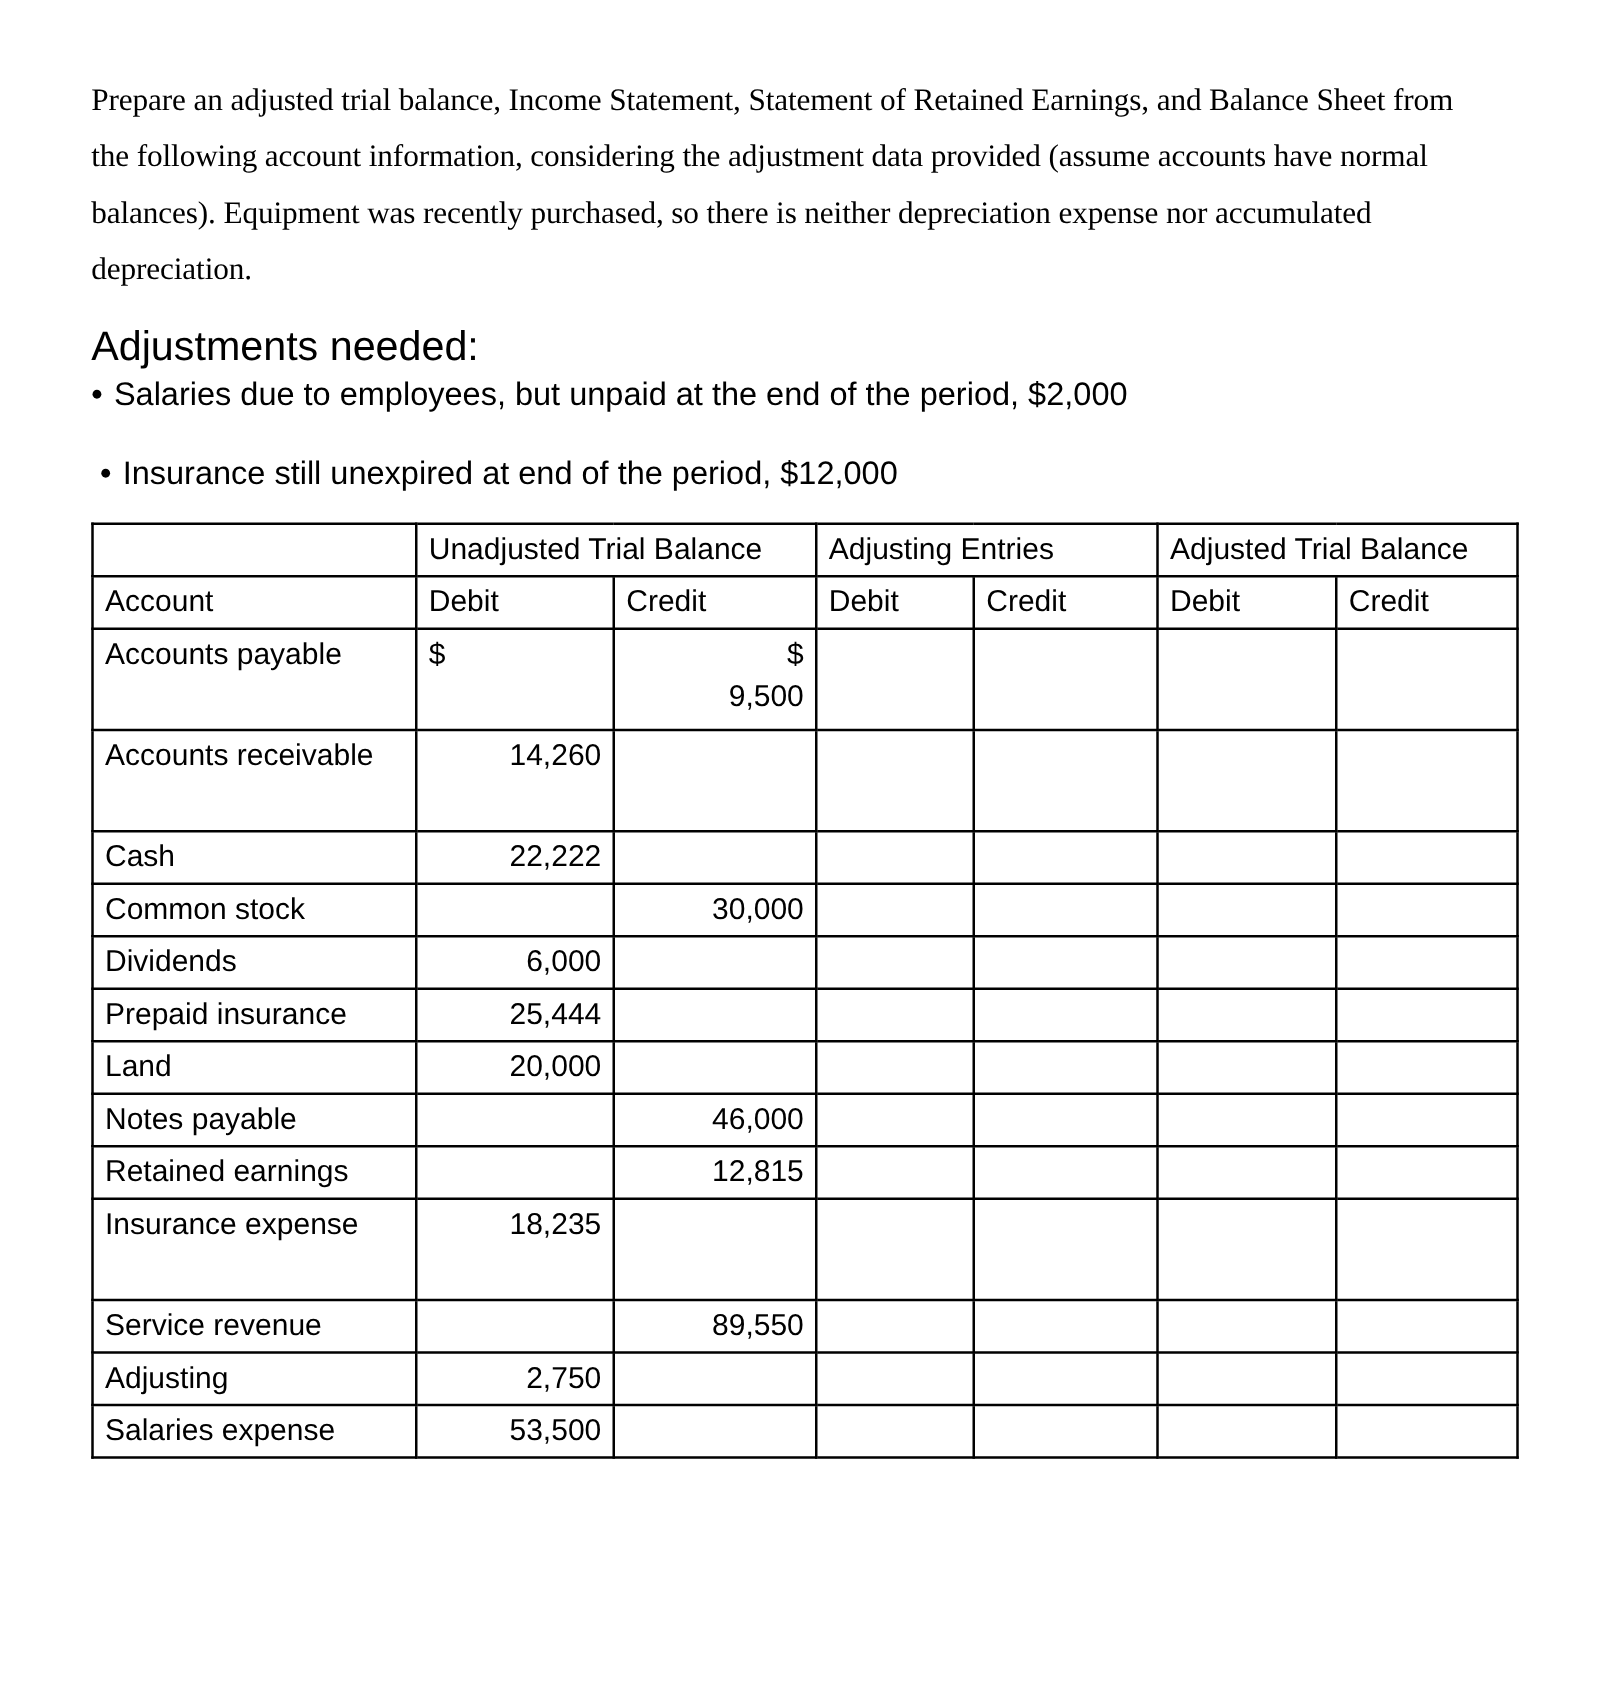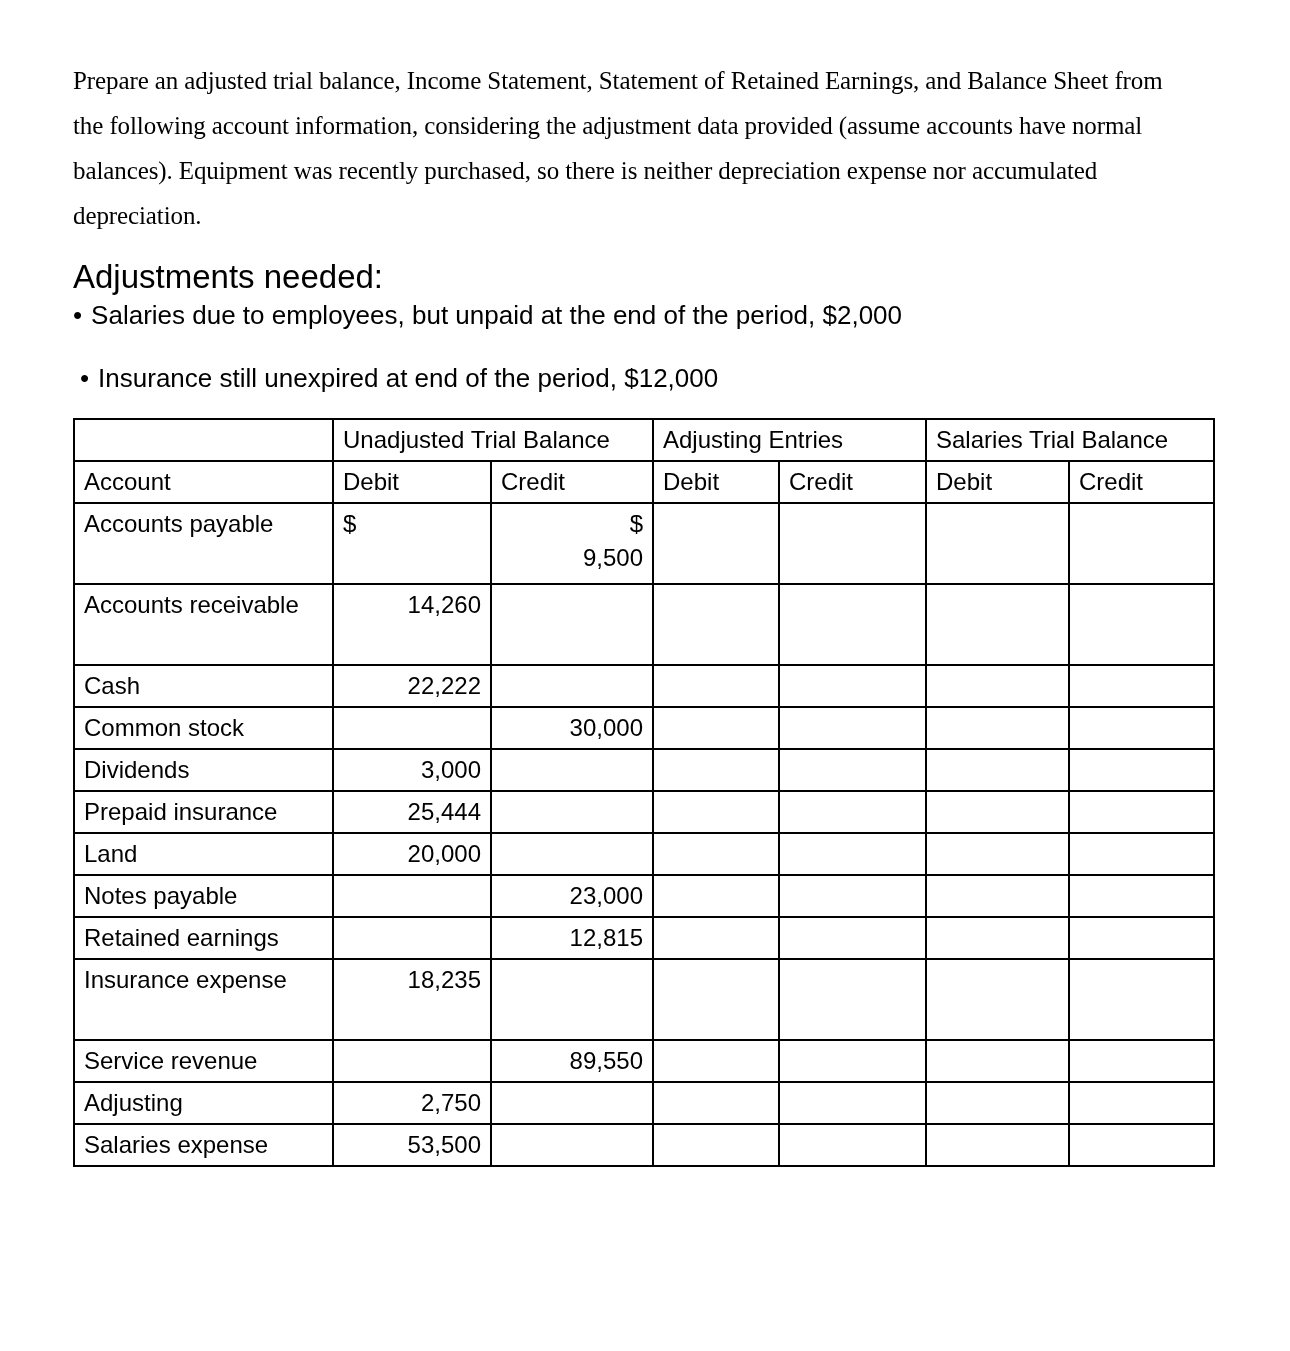--- a/index.html
+++ b/index.html
@@ -119,21 +119,21 @@
       <col class="c-d2">
         <col class="c-c2">
         <col class="c-d3">
         <col class="c-c3">
     </colgroup>
     <thead>
       <tr class="r-grouphead">
         <th></th>
         <th colspan="2">Unadjusted Trial Balance</th>
         <th colspan="2">Adjusting Entries</th>
-        <th colspan="2">Salaries Trial Balance</th>
+        <th colspan="2">Adjusted Trial Balance</th>
       </tr>
       <tr class="r-subhead">
         <th>Account</th>
         <th>Debit</th>
         <th>Credit</th>
         <th>Debit</th>
         <th>Credit</th>
         <th>Debit</th>
         <th>Credit</th>
       </tr>
@@ -178,21 +178,21 @@
         <td class="num"></td>
         <td class="num">30,000</td>
         <td class="num"></td>
         <td class="num"></td>
         <td class="num"></td>
         <td class="num"></td>
       </tr>
 
       <tr class="r-1">
         <td>Dividends</td>
-        <td class="num">3,000</td>
+        <td class="num">6,000</td>
         <td class="num"></td>
         <td class="num"></td>
         <td class="num"></td>
         <td class="num"></td>
         <td class="num"></td>
       </tr>
 
 
       <tr class="r-1">
         <td>Prepaid insurance</td>
@@ -210,21 +210,21 @@
         <td class="num"></td>
         <td class="num"></td>
         <td class="num"></td>
         <td class="num"></td>
         <td class="num"></td>
       </tr>
 
       <tr class="r-1">
         <td>Notes payable</td>
         <td class="num"></td>
-        <td class="num">23,000</td>
+        <td class="num">46,000</td>
         <td class="num"></td>
         <td class="num"></td>
         <td class="num"></td>
         <td class="num"></td>
       </tr>
 
       <tr class="r-1">
         <td>Retained earnings</td>
         <td class="num"></td>
         <td class="num">12,815</td>

